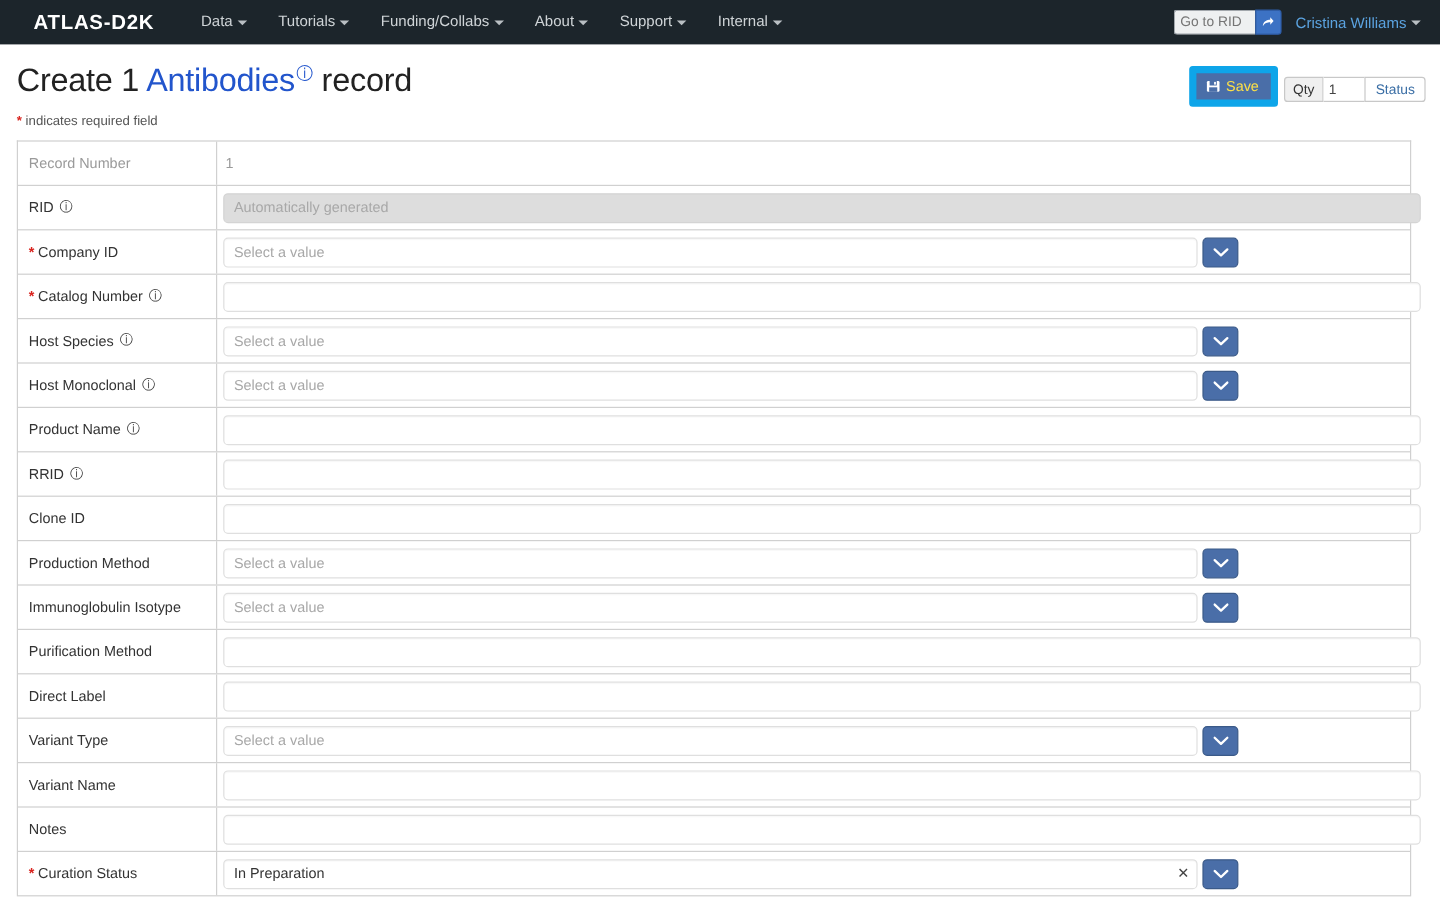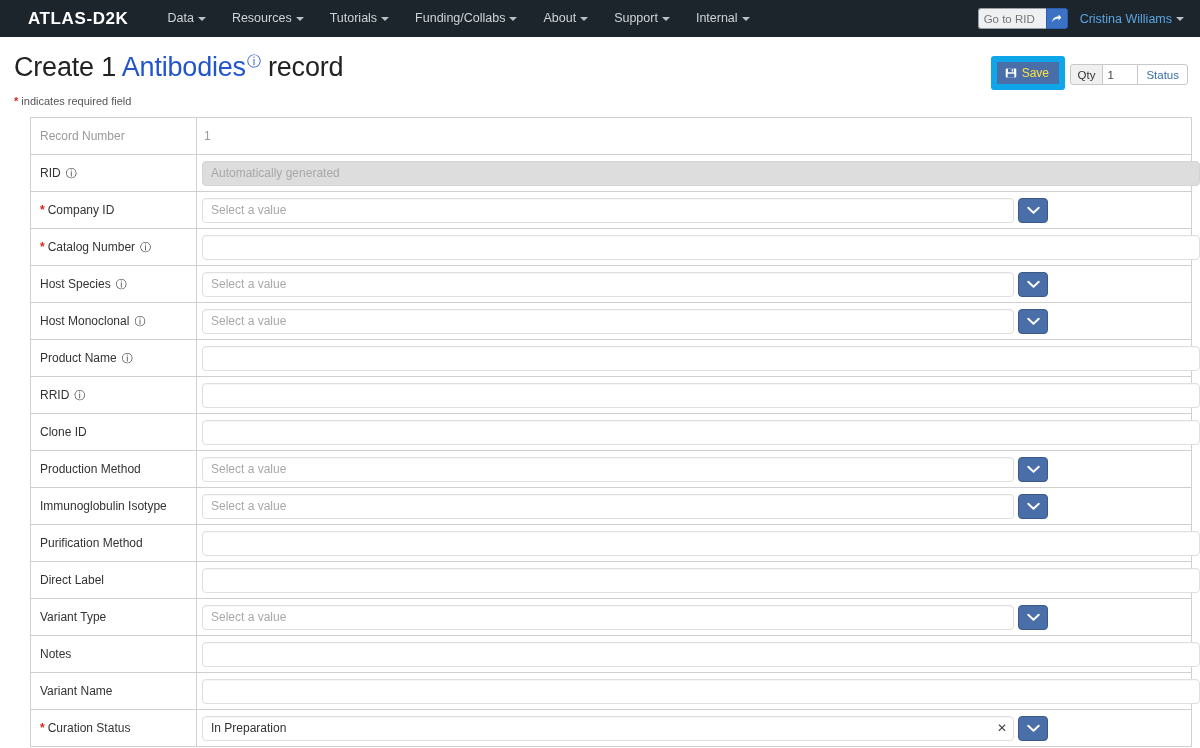--- a/index.html
+++ b/index.html
@@ -157,21 +157,21 @@
     border-radius: 0 3px 3px 0;
     color: #3a6ea5;
     padding: 0 8px;
     display: flex; align-items: center;
     cursor: pointer;
     font-size: 11.5px;
     font-family: "Liberation Sans", sans-serif;
   }
 
   
-  .form-wrap { padding: 0 24px 0 30px; margin-top: 10px; }
+  .form-wrap { padding: 0 24px 0 14px; margin-top: 10px; }
   .form-table {
     border: 1px solid #d0d0d0;
     border-bottom: none;
     width: 1162px;
   }
   .form-row {
     display: flex;
     border-bottom: 1px solid #d0d0d0;
     min-height: 37px;
     align-items: center;
@@ -268,21 +268,20 @@
     flex: 0 0 30px;
   }
 </style>
 </head>
 <body>
 
 <div class="navbar">
   <div class="brand">ATLAS-D2K</div>
   <div class="nav-items" id="nav-items">
       <div class="nav-item"><span>Data</span><span class="caret"></span></div>
-      <div class="nav-item"><span>Resources</span><span class="caret"></span></div>
       <div class="nav-item"><span>Tutorials</span><span class="caret"></span></div>
       <div class="nav-item"><span>Funding/Collabs</span><span class="caret"></span></div>
       <div class="nav-item"><span>About</span><span class="caret"></span></div>
       <div class="nav-item"><span>Support</span><span class="caret"></span></div>
       <div class="nav-item"><span>Internal</span><span class="caret"></span></div>
     </div>
   <div class="nav-right">
     <div class="rid-group">
       <input class="rid-input" type="text" placeholder="Go to RID" style="">
       <div class="rid-btn">
@@ -497,29 +496,29 @@
             <div class="drop-btn">
               <svg width="13" height="9" viewBox="0 0 14 9">
                 <path d="M1.3 1.6 L7 7 L12.7 1.6" stroke="#ffffff" stroke-width="2.1" fill="none" stroke-linecap="round" stroke-linejoin="round"></path>
               </svg>
             </div>
           </div>
         </div>
       </div>
       <div class="form-row">
         <div class="row-label">
+          <span>Variant Name</span>
+        </div>
+        <div class="row-field">
+          <input class="txt-input" type="text" style="">
+        </div>
+      </div>
+      <div class="form-row">
+        <div class="row-label">
           <span>Notes</span>
-        </div>
-        <div class="row-field">
-          <input class="txt-input" type="text" style="">
-        </div>
-      </div>
-      <div class="form-row">
-        <div class="row-label">
-          <span>Variant Name</span>
         </div>
         <div class="row-field">
           <input class="txt-input" type="text" style="">
         </div>
       </div>
       <div class="form-row">
         <div class="row-label">
           <span class="lbl-star">*</span>
           <span>Curation Status</span>
         </div>

